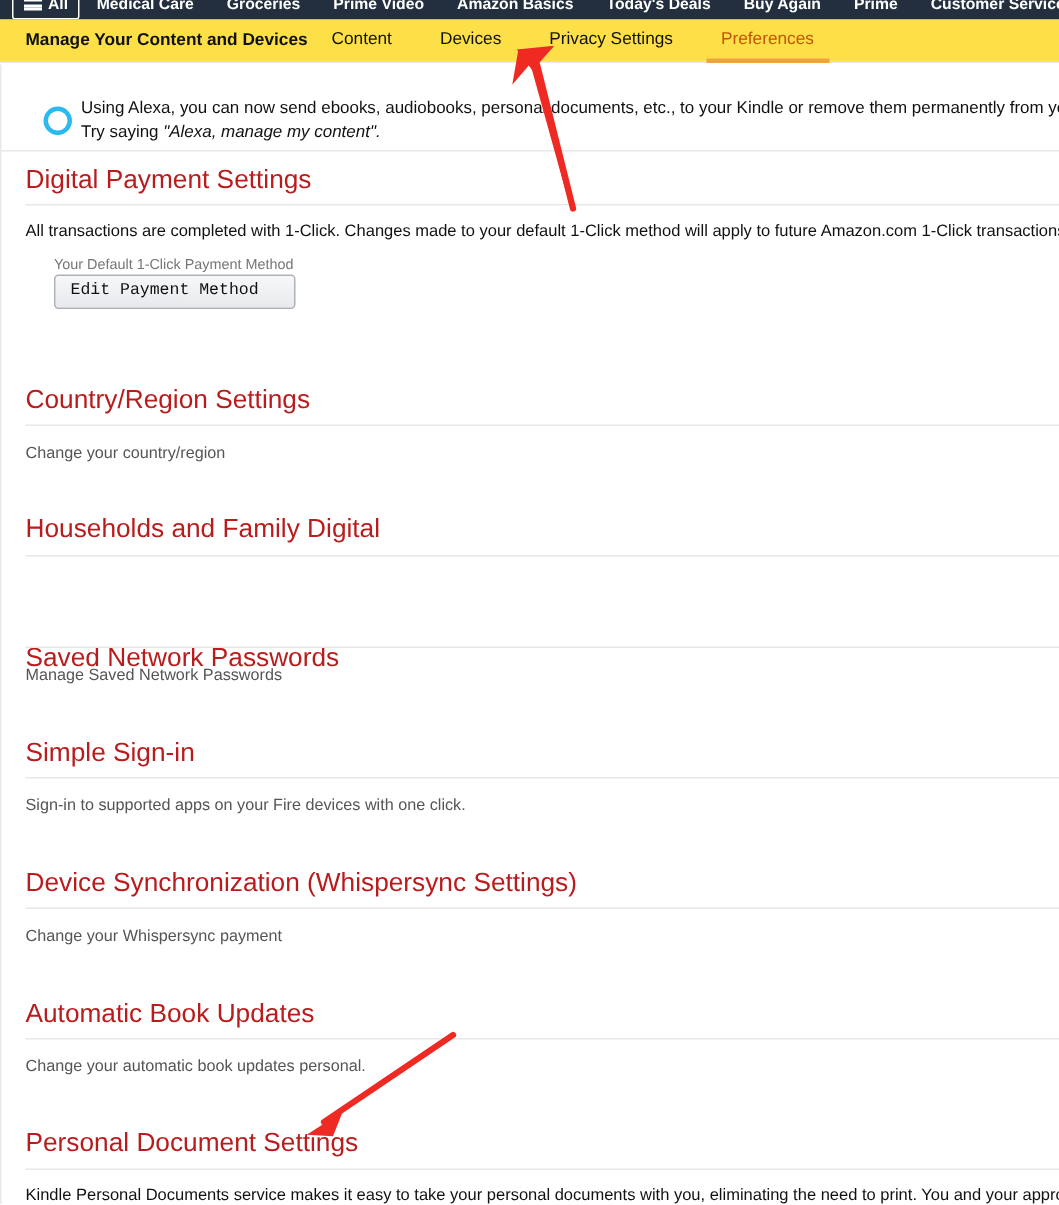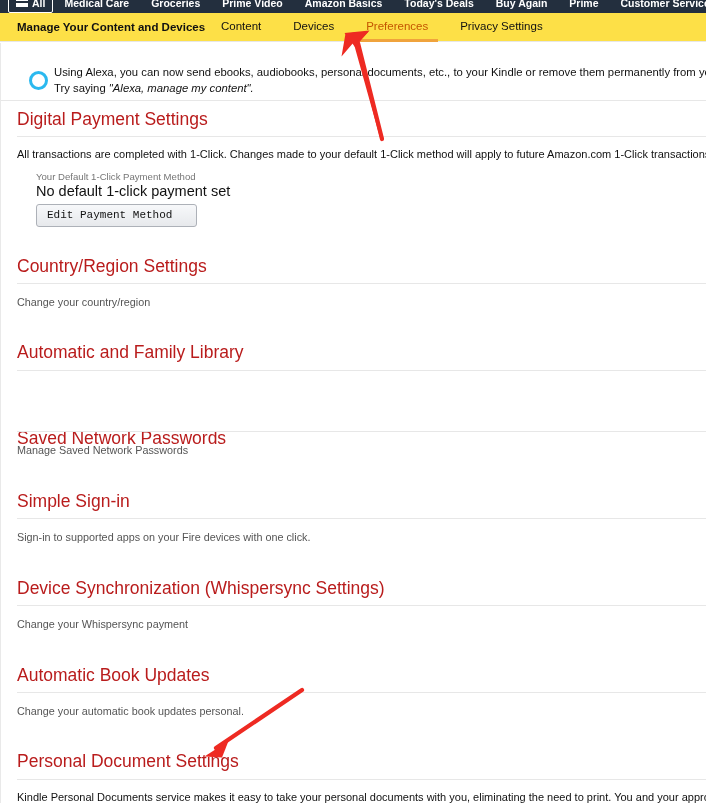--- a/index.html
+++ b/index.html
@@ -230,22 +230,22 @@
       <a class="gn-link">Prime</a>
       <a class="gn-link">Customer Service</a>
     </div>
   </div>
 
   <div class="subnav">
     <div class="subnav-title">Manage Your Content and Devices</div>
     <div class="subnav-tabs">
       <div class="subnav-tab">Content</div>
       <div class="subnav-tab">Devices</div>
+      <div class="subnav-tab">Privacy Settings</div>
       <div class="subnav-tab active">Preferences</div>
-      <div class="subnav-tab">Privacy Settings</div>
     </div>
   </div>
 
   <div class="alexa-banner"></div>
   <div class="alexa-icon">
     <div class="alexa-ring"></div>
   </div>
   <div class="alexa-text">
     <div>Using Alexa, you can now send ebooks, audiobooks, personal documents, etc., to your Kindle or remove them permanently from your library.</div>
     <div>
@@ -254,33 +254,32 @@
   </div>
 
   <div class="side-rule"></div>
 
   <div class="section" style="top:0;">
     <h2 class="section-heading" style="top:109px;">Digital Payment Settings</h2>
     <div class="section-rule" style="top:136px;"></div>
     <div class="section-desc dark" style="top:148px;">All transactions are completed with 1-Click. Changes made to your default 1-Click method will apply to future Amazon.com 1-Click transactions, but will not chan</div>
     <div class="payment-block" style="top:171px;">
       <p class="payment-label">Your Default 1-Click Payment Method</p>
-      <p class="payment-value">No default 1-click payment set</p>
       <button class="payment-button">Edit Payment Method</button>
     </div>
   </div>
 
   <div class="section" style="top:0;">
     <h2 class="section-heading" style="top:256px;">Country/Region Settings</h2>
     <div class="section-rule" style="top:283px;"></div>
     <div class="section-desc" style="top:296px;">Change your country/region</div>
   </div>
 
   <div class="section" style="top:0;">
-    <h2 class="section-heading" style="top:342px;">Automatic and Family Library</h2>
+    <h2 class="section-heading" style="top:342px;">Households and Family Digital</h2>
     <div class="section-rule" style="top:370px;"></div>
   </div>
 
   <div class="section" style="top:0;">
     <h2 class="section-heading" style="top:428px;">Saved Network Passwords</h2>
     <div class="section-rule" style="top:431px;"></div>
     <div class="section-desc" style="top:444px;">Manage Saved Network Passwords</div>
   </div>
 
   <div class="section" style="top:0;">

